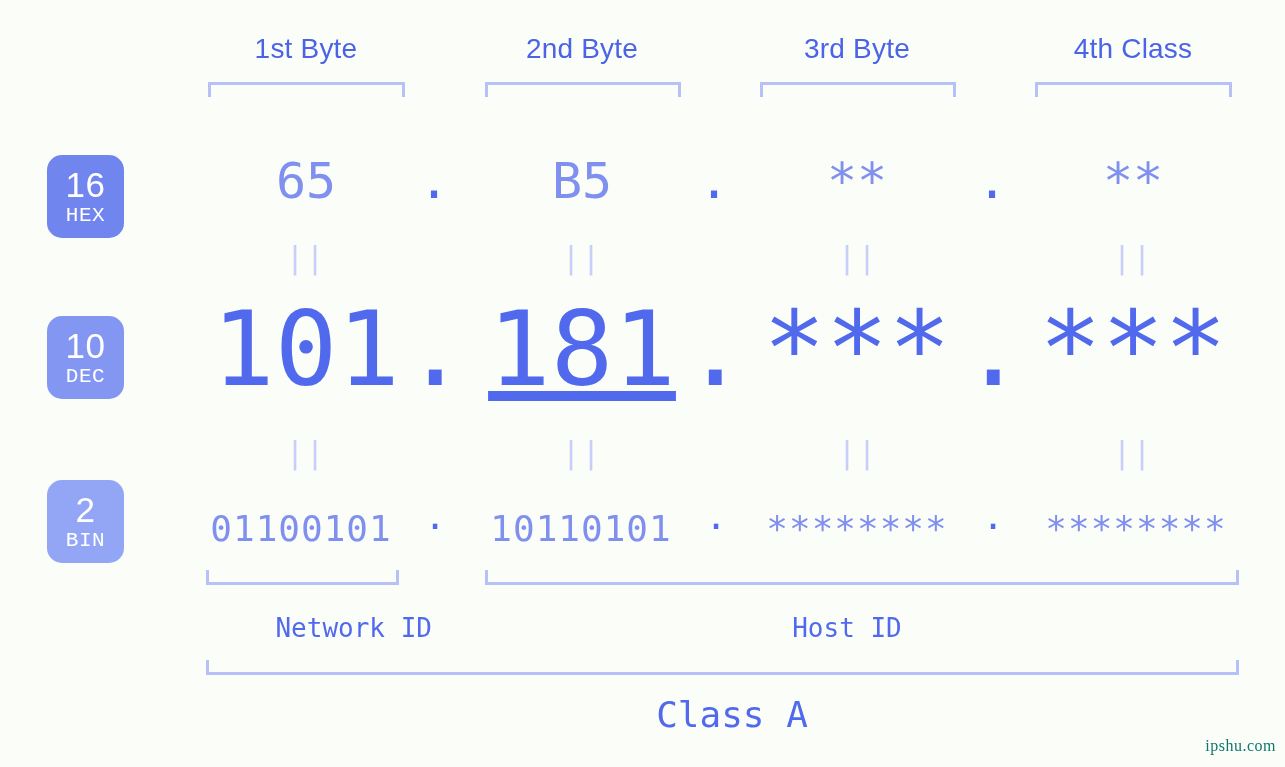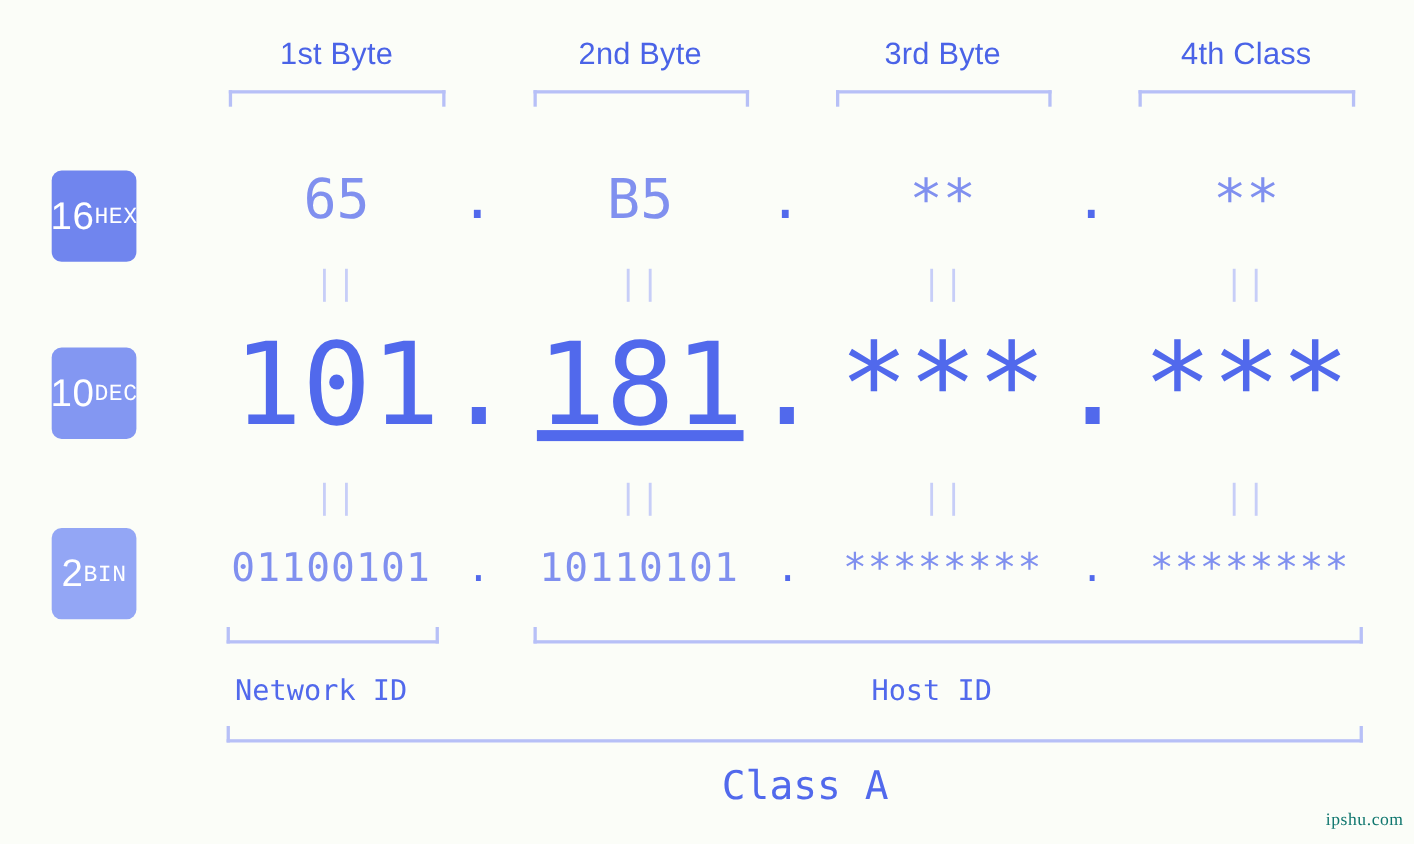--- a/index.html
+++ b/index.html
@@ -54,23 +54,23 @@
     border-right-width: 3px;
     height: 15px;
   }
 
   
   .badge {
     position: absolute;
     left: 47px;
     width: 77px;
     height: 83px;
-    border-radius: 9px;
+    border-radius: 15px;
     display: flex;
-    flex-direction: row;
+    flex-direction: column;
     align-items: center;
     justify-content: center;
     color: #ffffff;
     line-height: 1;
   }
   .badge .num {
     font-size: 35px;
     font-weight: 400;
     letter-spacing: 0.5px;
   }
@@ -100,21 +100,21 @@
     font-family: "DejaVu Sans Mono", "Liberation Mono", monospace;
     font-size: 104px;
     color: #5169ec;
     top: 288px;
     width: 260px;
   }
   .row-bin .cell {
     font-family: "DejaVu Sans Mono", "Liberation Mono", monospace;
     font-size: 36px;
     color: #8090ef;
-    top: 496px;
+    top: 508px;
     width: 260px;
     letter-spacing: 1px;
   }
 
   
   .sep {
     position: absolute;
     text-align: center;
     white-space: nowrap;
     font-family: "DejaVu Sans Mono", "Liberation Mono", monospace;
@@ -246,21 +246,21 @@
     <div class="cell" style="left:1006px;">********</div>
 
     <div class="sep sep-bin" style="left:415px;">.</div>
     <div class="sep sep-bin" style="left:696px;">.</div>
     <div class="sep sep-bin" style="left:973px;">.</div>
   </div>
 
   <div class="bracket bracket-up" style="left:206px; top:570px; width:193px;"></div>
   <div class="bracket bracket-up" style="left:485px; top:570px; width:754px;"></div>
 
-  <div class="id-label" style="left:164px; top:613px; width:256px;">Network ID</div>
+  <div class="id-label" style="left:176px; top:613px; width:256px;text-align:right;">Network ID</div>
   <div class="id-label" style="left:719px; top:613px; width:256px;">Host ID</div>
 
   <div class="bracket bracket-up" style="left:206px; top:660px; width:1033px;"></div>
   <div class="class-label" style="left:604px; top:694px; width:256px;">Class A</div>
 
   <div class="watermark">ipshu.com</div>
 
 </div>
 
 </body></html>

